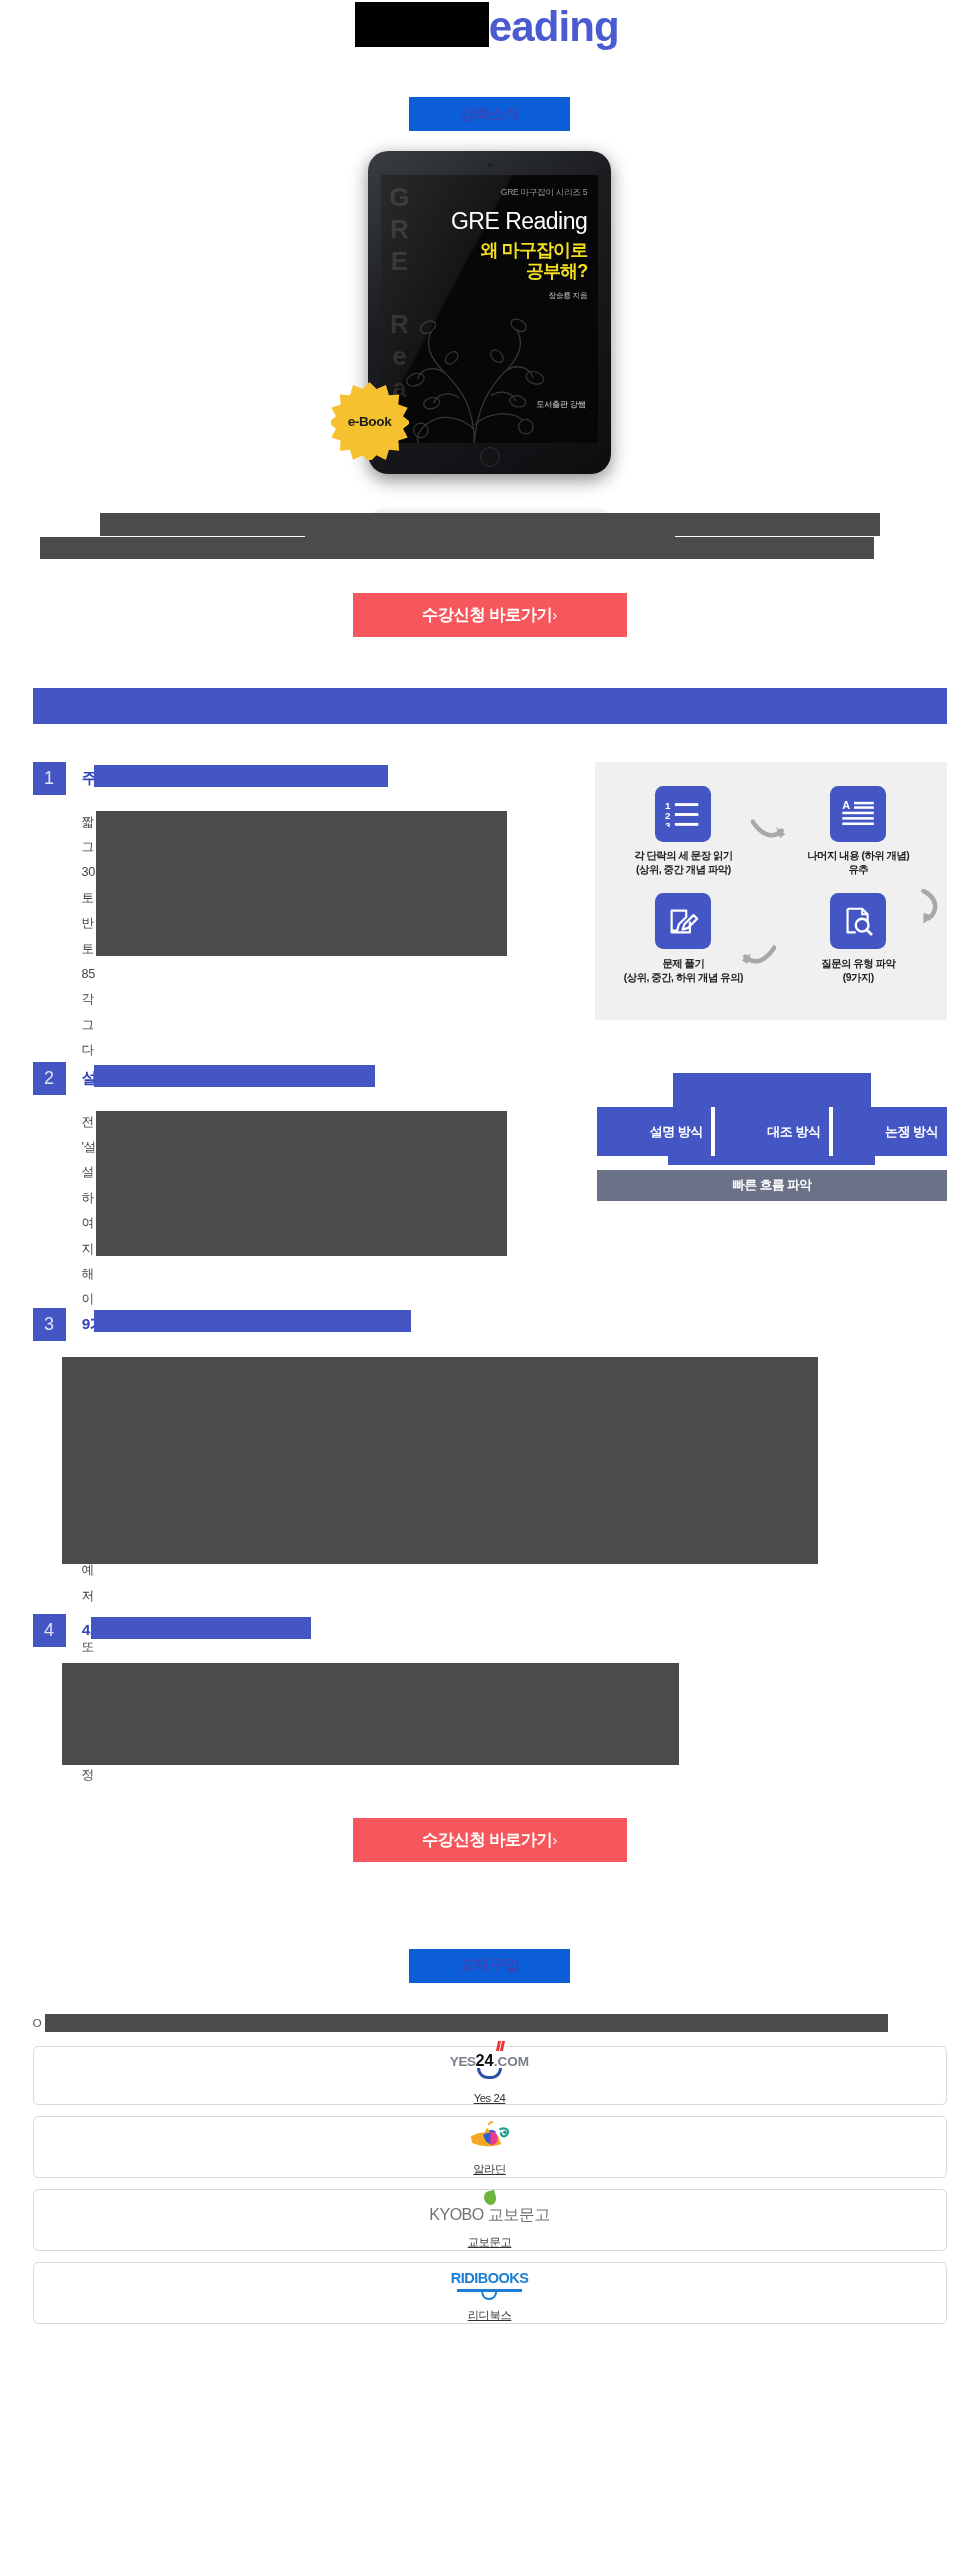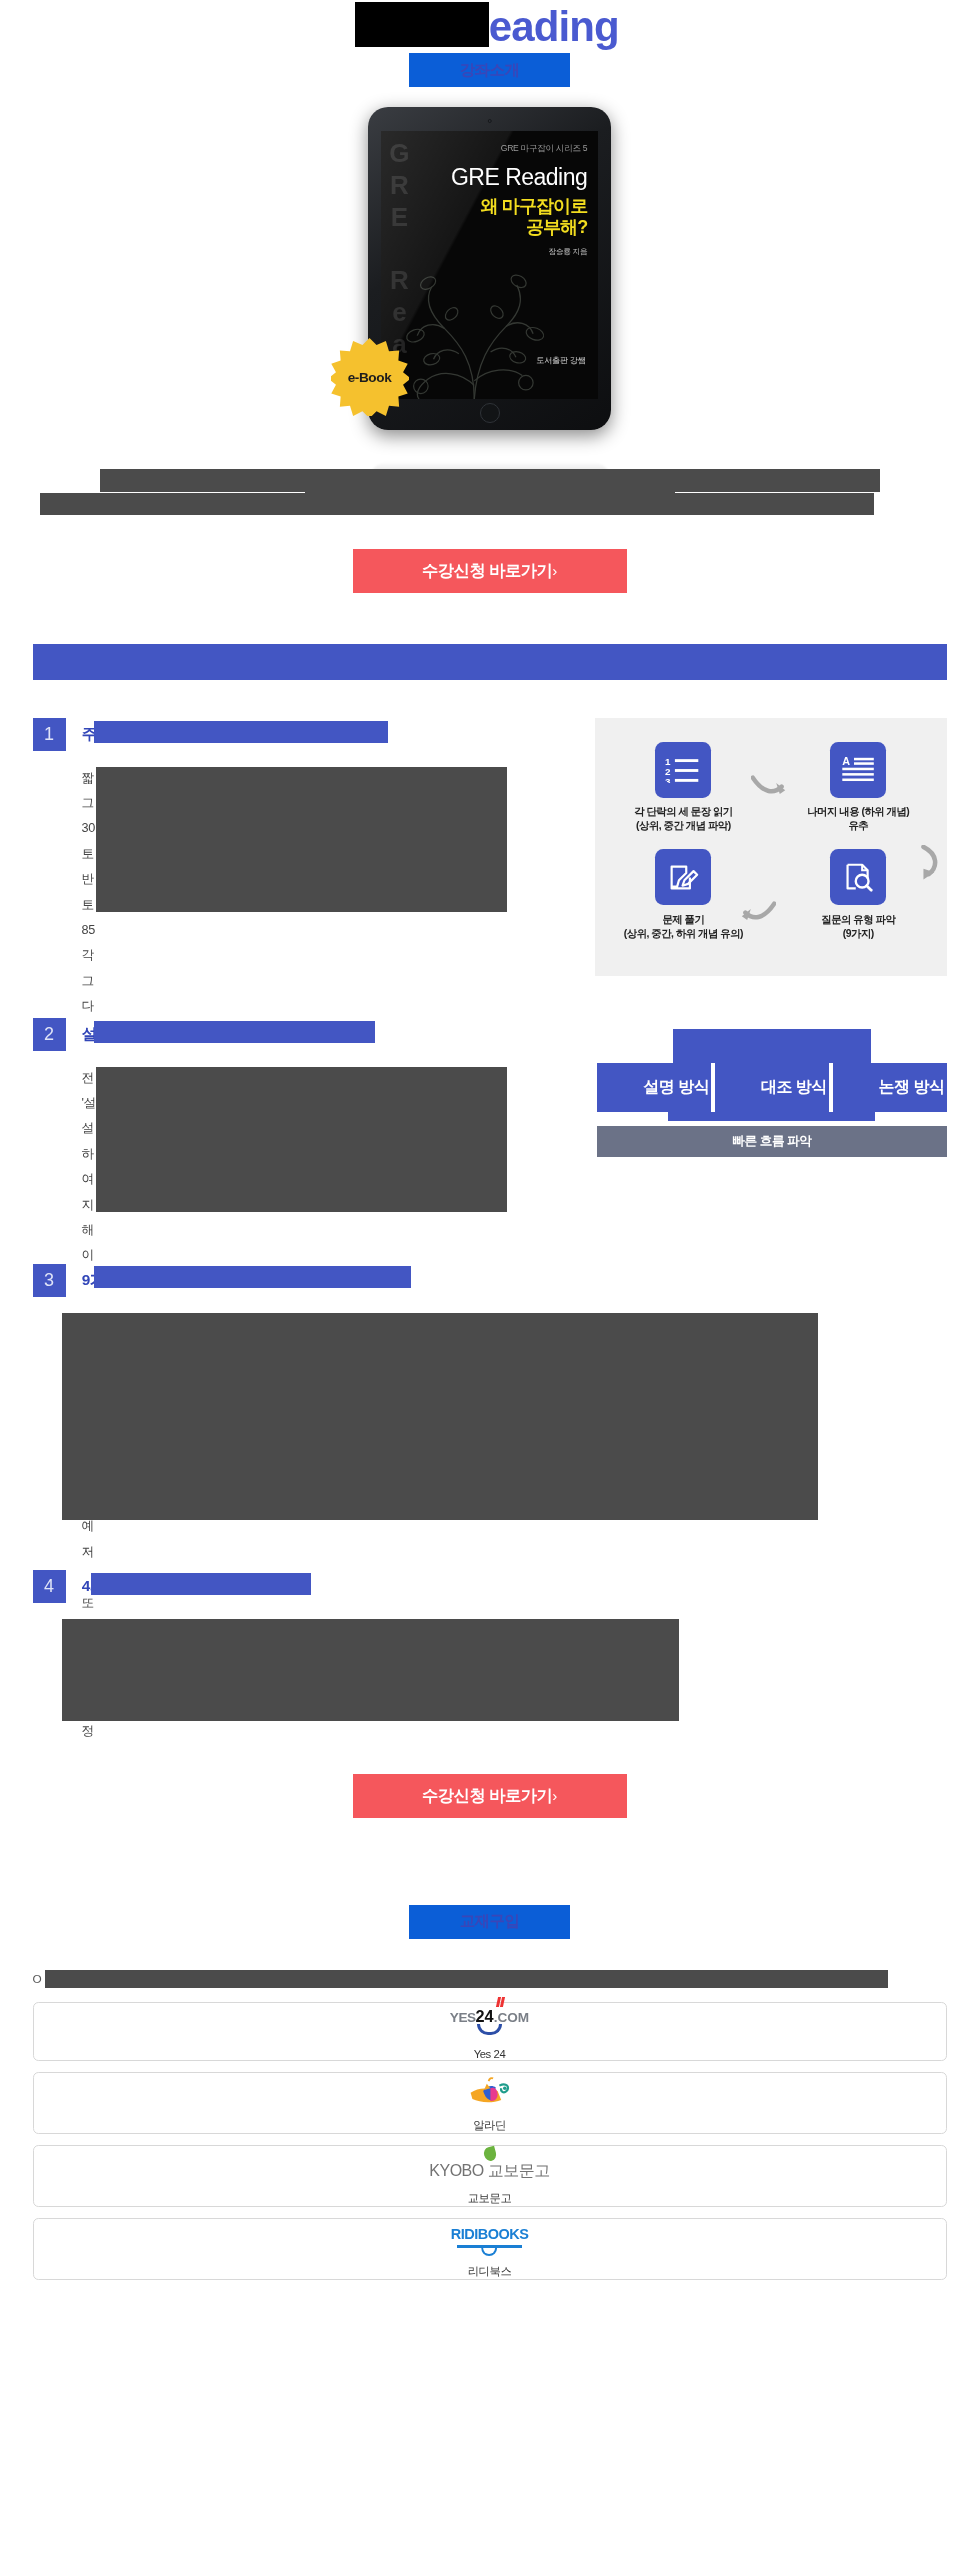--- a/index.html
+++ b/index.html
@@ -22,21 +22,21 @@
   }
   .hero-title {
     font-size: 42px; font-weight: bold; letter-spacing: -0.9px;
     color: #4a5ad0; line-height: 53px; white-space: nowrap;
     position: relative; display: inline-block;
   }
   .redact-bar-black {
     position: absolute; background: #000; border-radius: 0;
   }
   .hero-sub-row {
-    display: flex; justify-content: center;  text-align: center;
+    display: flex; justify-content: center; margin-top: 44px; text-align: center;
   }
   .hero-sub-pill {
     background: #0b5ed7; width: 161px; height: 34px;
     display: flex; align-items: center; justify-content: center;
     color: #3a46b8; font-size: 15.4px; font-weight: bold; letter-spacing: -0.5px;
     overflow: hidden;
   }
 
   
   .tablet-wrap {
@@ -190,21 +190,21 @@
   .sec2 { margin-top: 42px; }
   .sec2-flex { display: flex; align-items: flex-start; }
   .sec2-left { width: 562px; }
   .flow-card { width: 352px; margin-left: 7.3px; padding-top: 11px; }
   .flow-top { display: flex; justify-content: center; }
   .flow-top-bar { width: 198px; height: 34px; background: #4356c3; }
   .flow-row {
     display: flex; background: #4356c3; height: 49px; align-items: center;
   }
   .flow-cell {
-    flex: 1; text-align: center; color: #fff; font-size: 16px; font-weight: bold;
+    flex: 1; text-align: center; color: #fff; font-size: 13px; font-weight: bold;
     letter-spacing: -0.5px;
     margin-left: 44px;
   }
   .flow-sep { width: 3.6px; height: 49px; background: #fff; }
   .flow-mid { display: flex; justify-content: center; margin-top: 0; }
   .flow-mid-bar { width: 207px; height: 9px; background: #4356c3; }
   .flow-bottom {
     margin-top: 5.4px; height: 31px; background: #6b7287;
     display: flex; align-items: center; justify-content: center;
     color: #fff; font-size: 12.7px; font-weight: bold; letter-spacing: -0.5px;
@@ -231,21 +231,21 @@
   }
   .store-row {
     width: 914px; margin: 12.7px auto 0 auto; display: flex; gap: 11px; flex-direction: column;
   }
   .store-card {
     flex: 1; height: 102px; border: 0.9px solid #d8d8d8; border-radius: 5.4px;
     background: #fff; display: flex; flex-direction: column;
     align-items: center; justify-content: center; gap: 9px; cursor: pointer;
   }
   .store-logo { height: 36px; display: flex; align-items: center; justify-content: center; }
-  .store-name { font-size: 11.3px; color: #333; letter-spacing: -0.4px; }
+  .store-name { font-size: 11.3px; color: #333; letter-spacing: -0.4px; text-decoration: underline; }
 
   
   .logo-yes24 { position: relative; font-size: 0; text-align: center; }
   .logo-yes24 .t1 { font-size: 13.6px; font-weight: bold; color: #7a7f87; letter-spacing: -0.5px; }
   .logo-yes24 .t2 { font-size: 16.3px; font-weight: bold; color: #111; }
   .logo-yes24 .t3 { font-size: 13.6px; font-weight: bold; color: #7a7f87; }
   .logo-yes24 .bars { position: absolute; top: -10px; left: 47px; }
   .logo-yes24 .bars i { display: inline-block; width: 2.7px; height: 10px; background: #e33; transform: skewX(-12deg); margin-right: 1.8px; }
   .logo-yes24 .smile {
     margin: -2.7px auto 0 auto; width: 25.4px; height: 11.8px;

